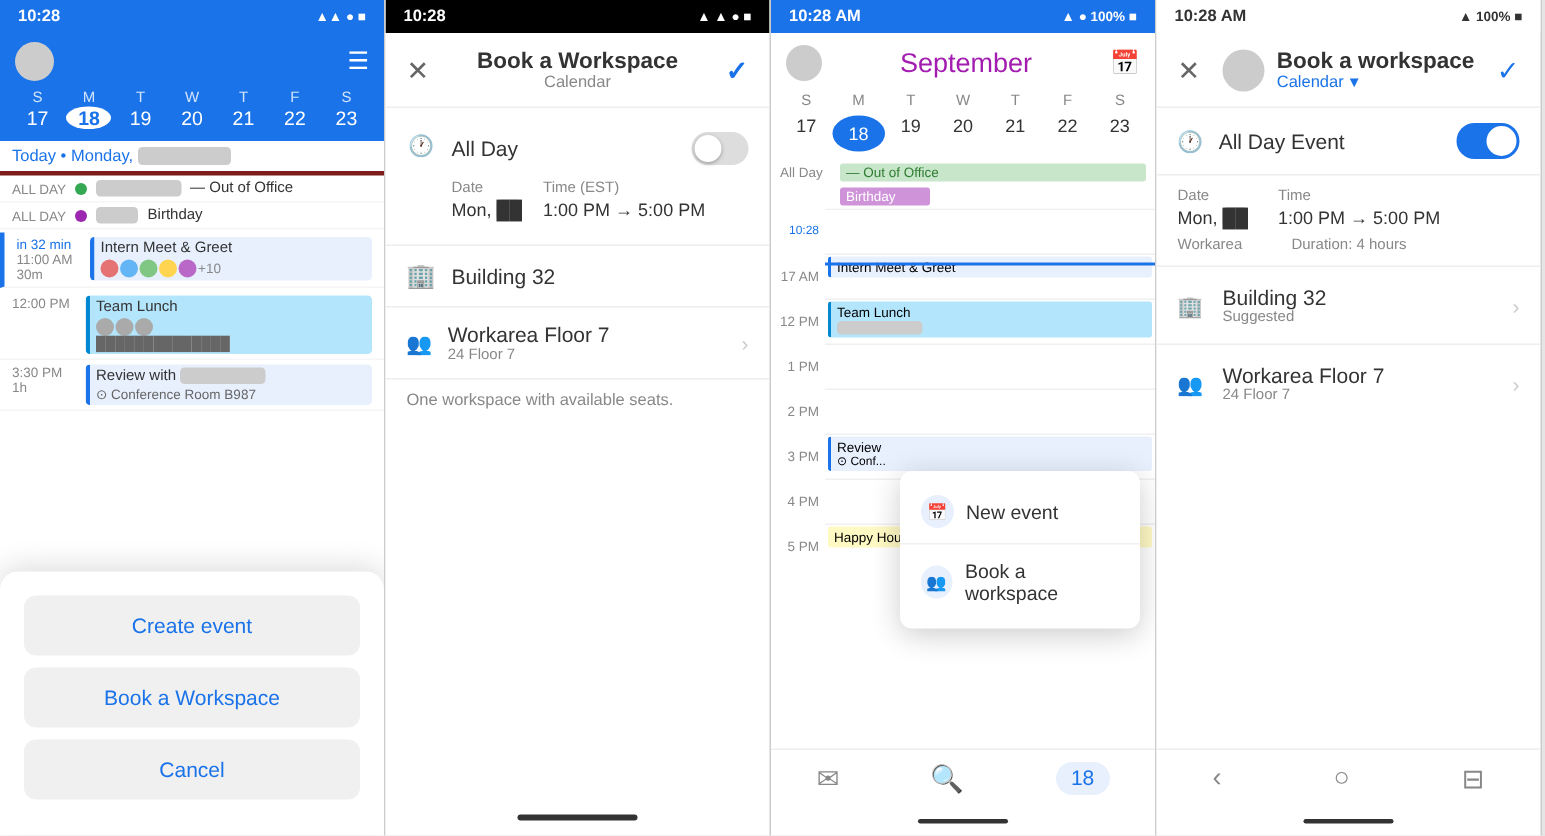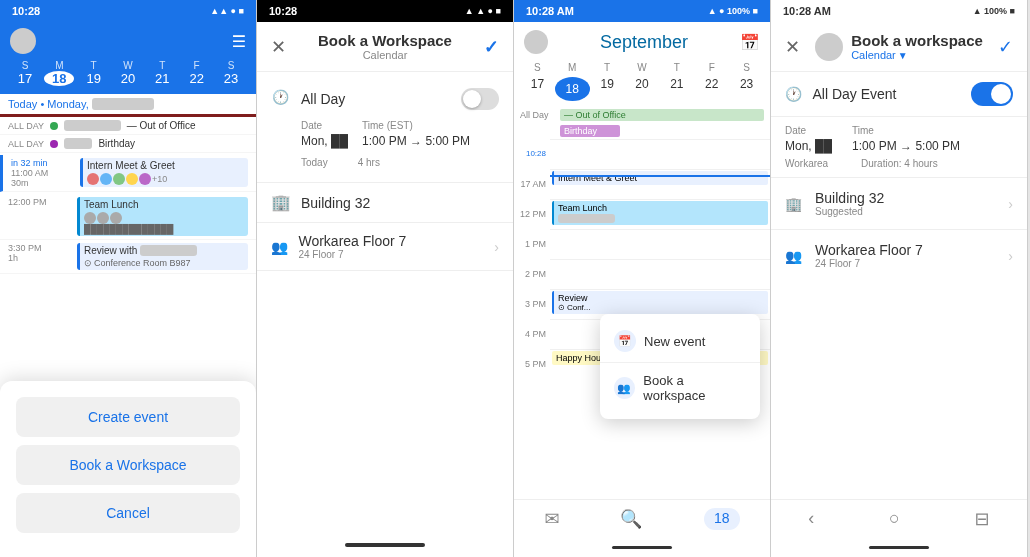--- a/index.html
+++ b/index.html
@@ -98,21 +98,21 @@
       align-items: center;
       padding: 3px 8px;
       gap: 6px;
       border-bottom: 1px solid #f5f5f5;
     }
     .dot { width: 8px; height: 8px; border-radius: 50%; flex-shrink: 0; }
     .event-text { font-size: 10px; color: #333; }
     .event-time-row {
       display: flex;
       padding: 3px 8px;
-      gap: 24px;
+      gap: 4px;
       border-bottom: 1px solid #f5f5f5;
     }
     .time-col { font-size: 9px; color: #888; width: 45px; flex-shrink: 0; }
     .event-card {
       background: #e8f0fe;
       border-left: 3px solid #1a73e8;
       border-radius: 3px;
       padding: 2px 4px;
       font-size: 9px;
       color: #333;
@@ -220,21 +220,21 @@
     .available-note { font-size: 11px; color: #888; padding: 8px 14px; }
 
     
     .phone3 .cal-header {
       background: #fff;
       padding: 8px 10px;
       display: flex;
       justify-content: space-between;
       align-items: center;
     }
-    .cal-title { font-size: 18px; font-weight: 400; color: #0369a1; text-align: center; }
+    .cal-title { font-size: 18px; font-weight: 400; color: #a21caf; text-align: center; }
     .cal-grid { padding: 0 6px 4px; }
     .cal-day-headers { display: flex; margin-bottom: 2px; }
     .cal-dh { flex: 1; text-align: center; font-size: 10px; color: #888; }
     .cal-row { display: flex; }
     .cal-cell { flex: 1; text-align: center; font-size: 12px; color: #333; padding: 2px 0; }
     .cal-cell.today { background: #1a73e8; color: #fff; border-radius: 50%; width: 24px; height: 24px; line-height: 24px; margin: 0 auto; display: flex; align-items: center; justify-content: center; }
     .cal-cell.today-wrapper { display: flex; align-items: center; justify-content: center; }
     .time-row-g { display: flex; height: 30px; }
     .time-label-g { width: 36px; font-size: 9px; color: #888; text-align: right; padding-right: 4px; flex-shrink: 0; line-height: 30px; }
     .time-slot-g { flex: 1; border-top: 1px solid #f0f0f0; position: relative; }
@@ -464,37 +464,34 @@
     <div class="date-time-row">
       <div class="dt-col">
         <label>Date</label>
         <span><span>Mon,</span> <span class="blurred">██</span></span>
       </div>
       <div class="dt-col">
         <label>Time (EST)</label>
         <span>1:00 PM → 5:00 PM</span>
       </div>
     </div>
-    <div class="date-time-row" style="gap:30px;">
-      <span style="font-size:10px;color:#888;padding-left:0;">Today</span>
-      <span style="font-size:10px;color:#888;">4 hrs</span>
-    </div>
   </div>
   <div class="building-row">
     <span class="bldg-icon">🏢</span>
     <span class="bldg-name">Building 32</span>
   </div>
   <div class="workspace-row">
     <span class="ws-icon">👥</span>
     <div class="ws-info">
       <div class="name">Workarea Floor 7</div>
       <div class="sub">24  Floor 7</div>
     </div>
     <span class="chevron">›</span>
   </div>
+  <div class="available-note">One workspace with available seats.</div>
 
   <div style="margin-top:auto;padding:10px;text-align:center;">
     <div style="width:80px;height:4px;background:#333;border-radius:2px;margin:0 auto;"></div>
   </div>
 </div>
 
 <div class="phone phone3">
   <div class="status-bar" style="background:#1a73e8;">
     <span>10:28 AM</span>
     <span class="status-icons">▲ ● 100% ■</span>

